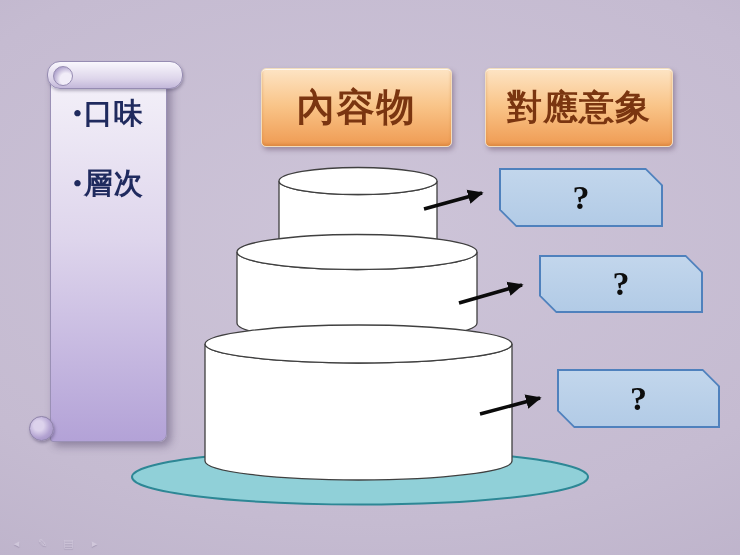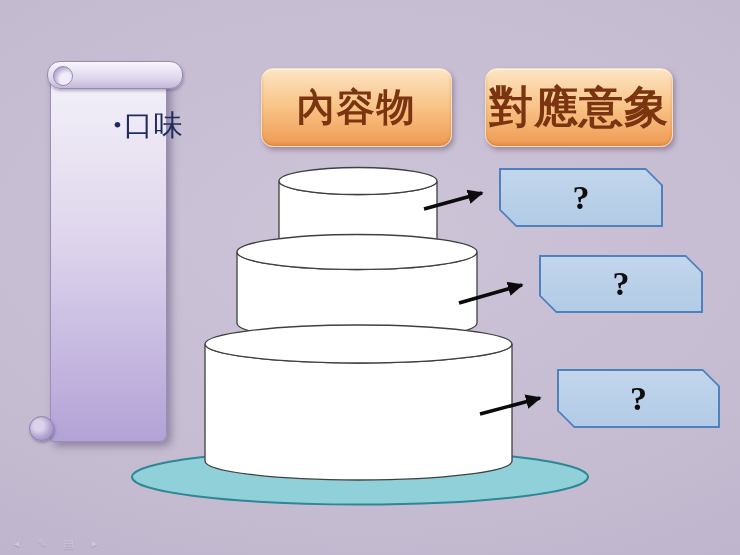--- a/index.html
+++ b/index.html
@@ -27,37 +27,37 @@
     background:radial-gradient(circle at 68% 68%, #f1edf8 35%, #a99bc8 80%);
     border:1px solid #968cb2;
   }
   .scroll-bottom-curl{
     position:absolute;left:29px;top:416px;width:23px;height:23px;border-radius:50%;
     background:radial-gradient(circle at 38% 38%, #dcd2ec 25%, #b2a2d1 60%, #9a8abc 100%);
     border:1px solid #8d82a8;box-shadow:1px 2px 3px rgba(70,60,95,.4);
   }
   .scroll-item{
     position:absolute;left:0;width:100%;height:40px;text-align:center;
-    font-size:29px;line-height:57px;color:#1f2a5e;font-weight:400;letter-spacing:1px;white-space:nowrap;margin-left:40px;
+    font-size:29px;line-height:32px;color:#1f2a5e;font-weight:700;letter-spacing:1px;white-space:nowrap;
   }
   .scroll-item .bullet{font-size:24px;vertical-align:2px;margin-right:1px;}
   .si-0{top:22px}.si-1{top:92px}.si-2{top:162px}.si-3{top:229px}.si-4{top:300px}
 
   
   .header{
     position:absolute;top:68px;height:79px;box-sizing:border-box;
     display:flex;align-items:center;justify-content:center;
-    border-radius:12px;
+    border-radius:5px;
     background:linear-gradient(180deg,#fde4c4 0%,#f9c488 48%,#ef9b53 100%);
     border:1px solid #f2ddbd;
     box-shadow:2px 3px 5px rgba(96,70,100,.45), inset 0 1px 0 rgba(255,255,255,.75), inset 0 -2px 3px rgba(200,115,45,.45);
     color:#7a3510;font-weight:bold;white-space:nowrap;
   }
   .header-contents{left:261px;width:191px;font-size:38px;letter-spacing:2px;}
-  .header-imagery{left:485px;width:188px;font-size:44px;letter-spacing:1px;}
+  .header-imagery{left:485px;width:188px;font-size:35px;letter-spacing:1px;}
 
   
   .answer-box{
     position:absolute;
     background:#4f81bd;
     clip-path:polygon(0 0, calc(100% - 17px) 0, 100% 17px, 100% 100%, 17px 100%, 0 calc(100% - 17px));
   }
   .answer-box .inner{
     position:absolute;inset:2px;
     background:linear-gradient(180deg,#c2d6ec 0%,#b2cbe6 100%);
@@ -109,20 +109,21 @@
     <g stroke="#0b0b0b" stroke-width="3.6">
       <line x1="424" y1="209" x2="482" y2="193" marker-end="url(#ah)"></line>
       <line x1="459" y1="303" x2="522" y2="285" marker-end="url(#ah)"></line>
       <line x1="480" y1="414" x2="540" y2="398" marker-end="url(#ah)"></line>
     </g>
   </svg>
 
   <div>
     <div class="scroll-body">
       <div class="scroll-item si-0"><span class="bullet">•</span><span>口味</span></div>
+      <div class="scroll-item si-1"><span class="bullet">•</span><span>層次</span></div>
     </div>
     <div class="scroll-roll"></div>
     <div class="scroll-top-curl"></div>
     <div class="scroll-bottom-curl"></div>
   </div>
 
   <div class="header header-contents">內容物</div>
   <div class="header header-imagery">對應意象</div>
 
   <div class="answer-box ab-0">

